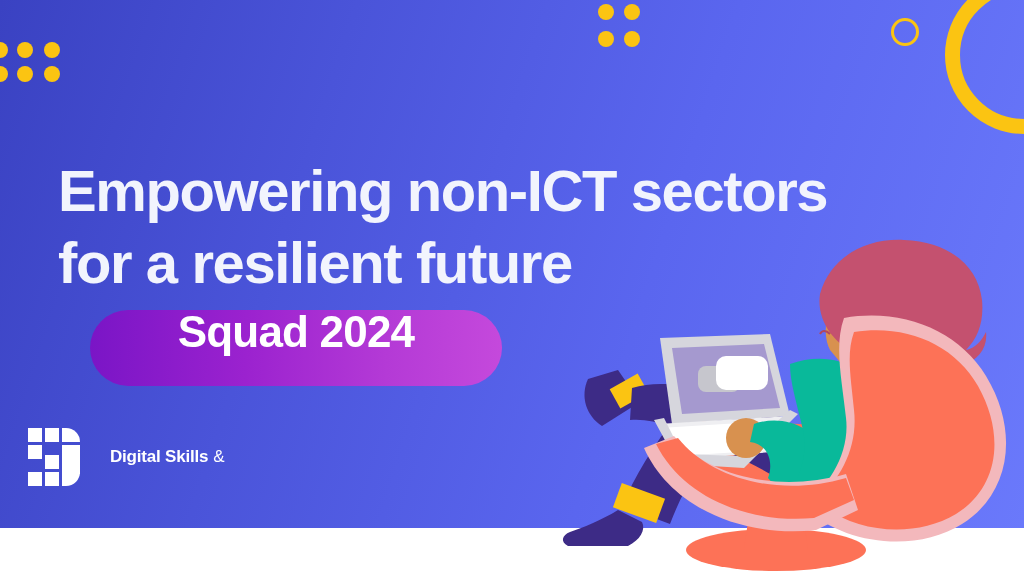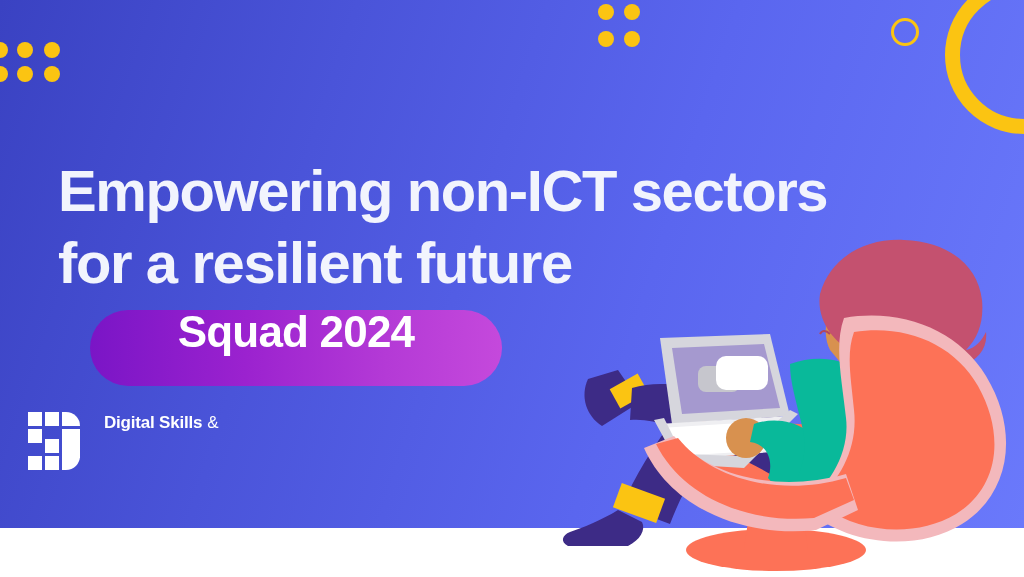--- a/index.html
+++ b/index.html
@@ -95,24 +95,24 @@
     font-weight: bold;
     letter-spacing: -0.8px;
     line-height: 1;
     padding-bottom: 4px;
   }
 
   
   .logo {
     position: absolute;
     left: 28px;
-    top: 412px;
+    top: 428px;
     display: flex;
-    align-items: flex-start;
-    gap: 24px;
+    align-items: center;
+    gap: 30px;
   }
   .logo-mark {
     width: 52px;
     height: 58px;
     flex: 0 0 auto;
   }
   .logo-text {
     color: #ffffff;
     font-size: 17px;
     line-height: 1.33;

